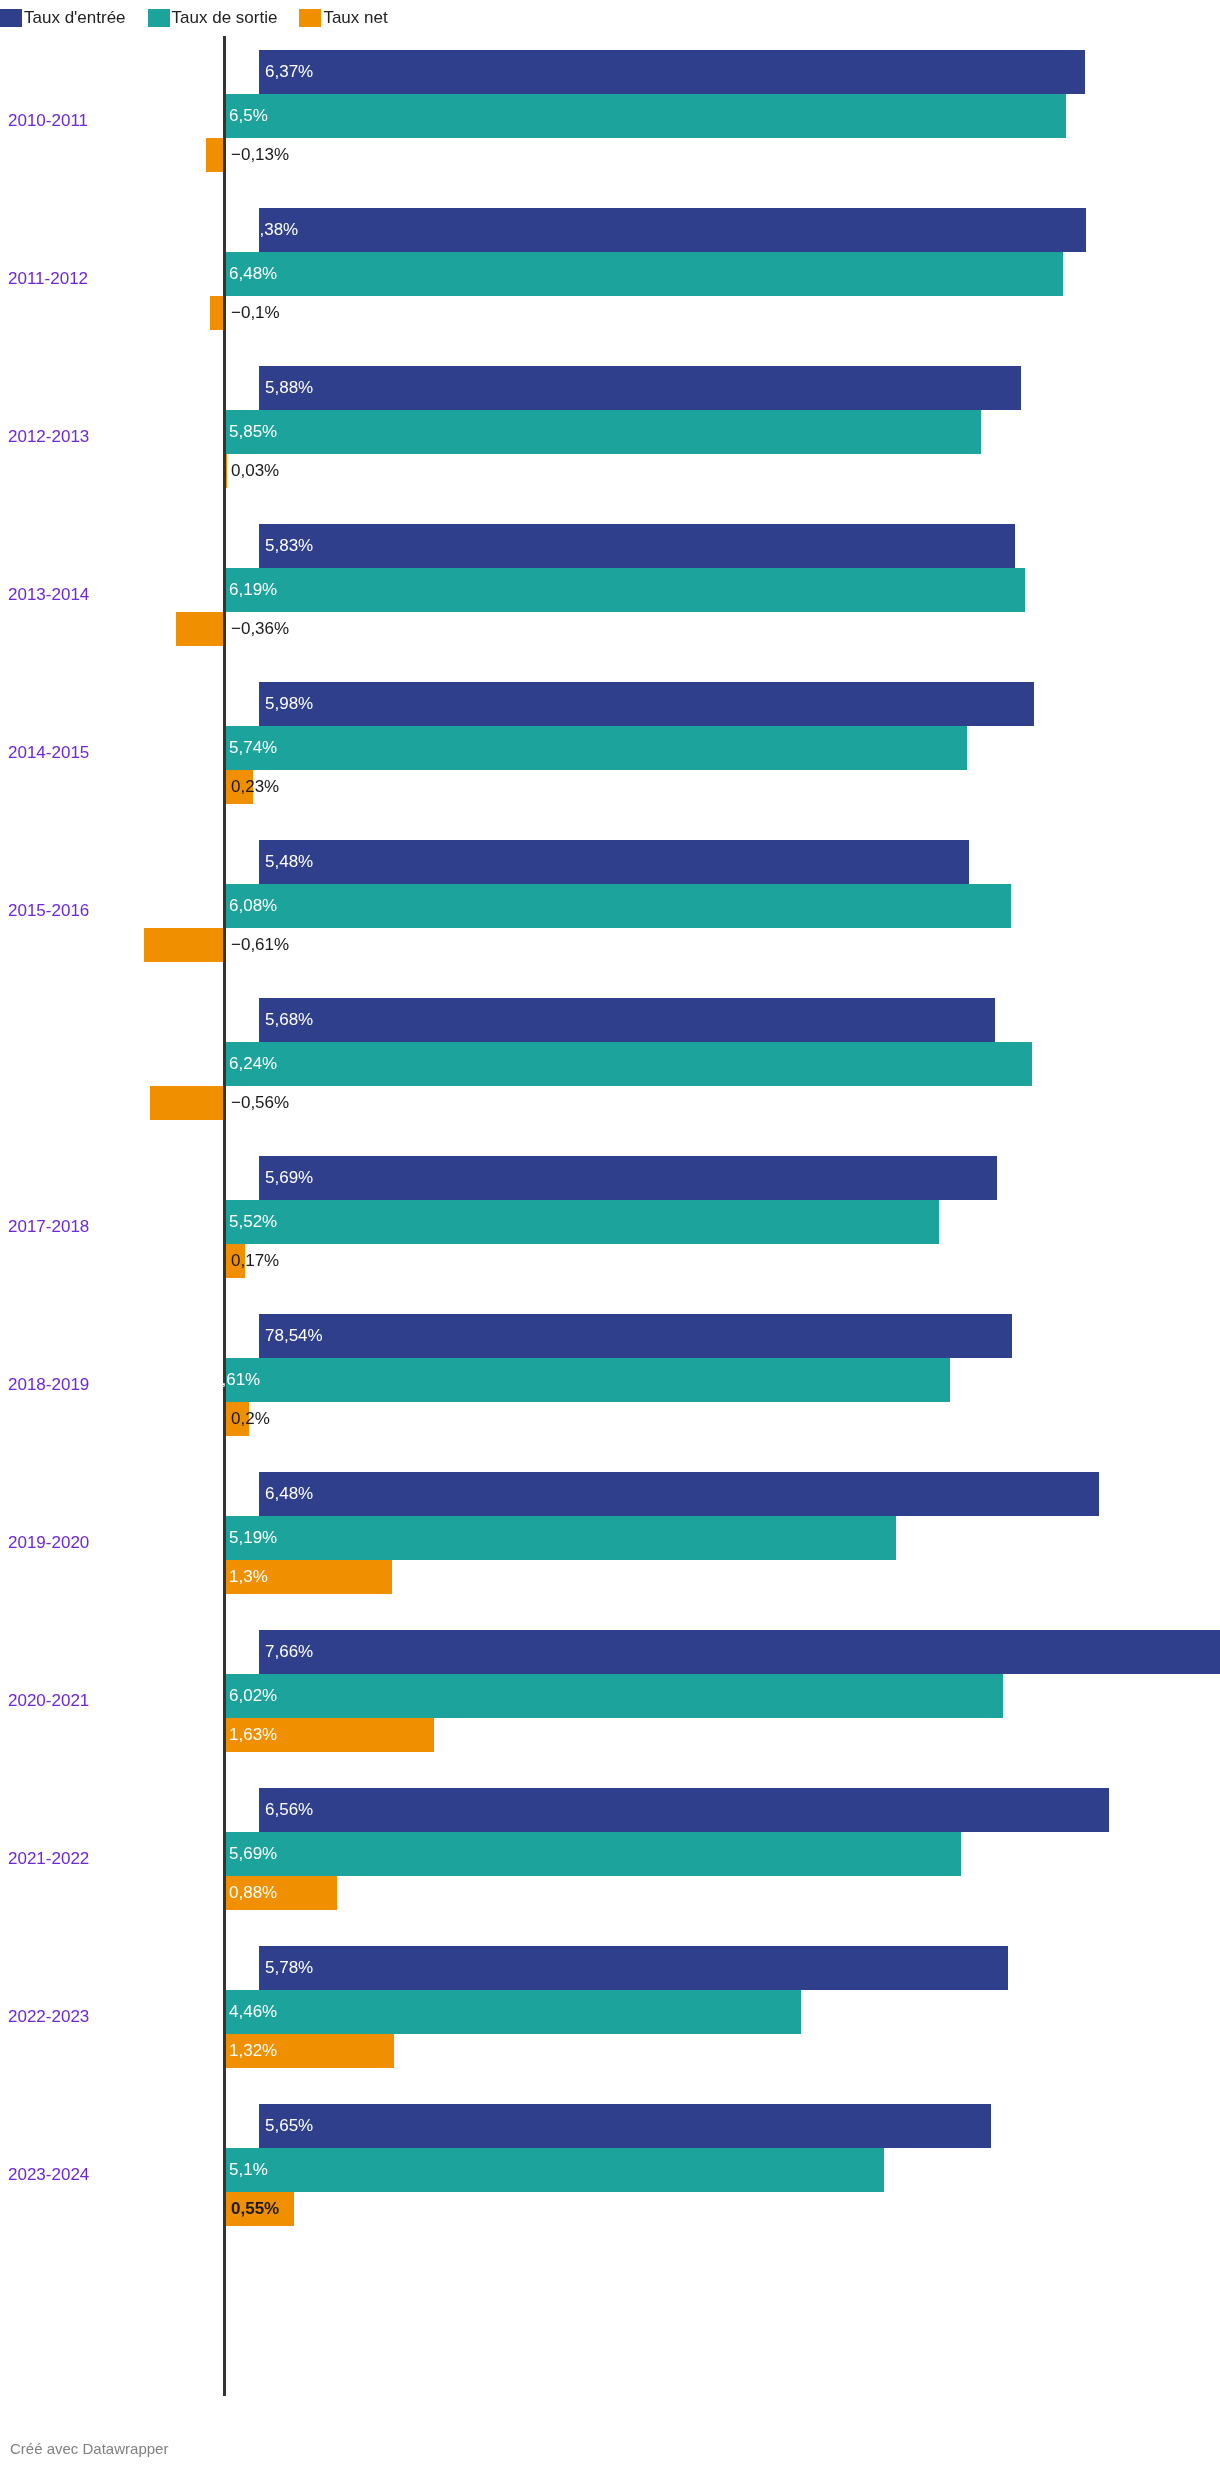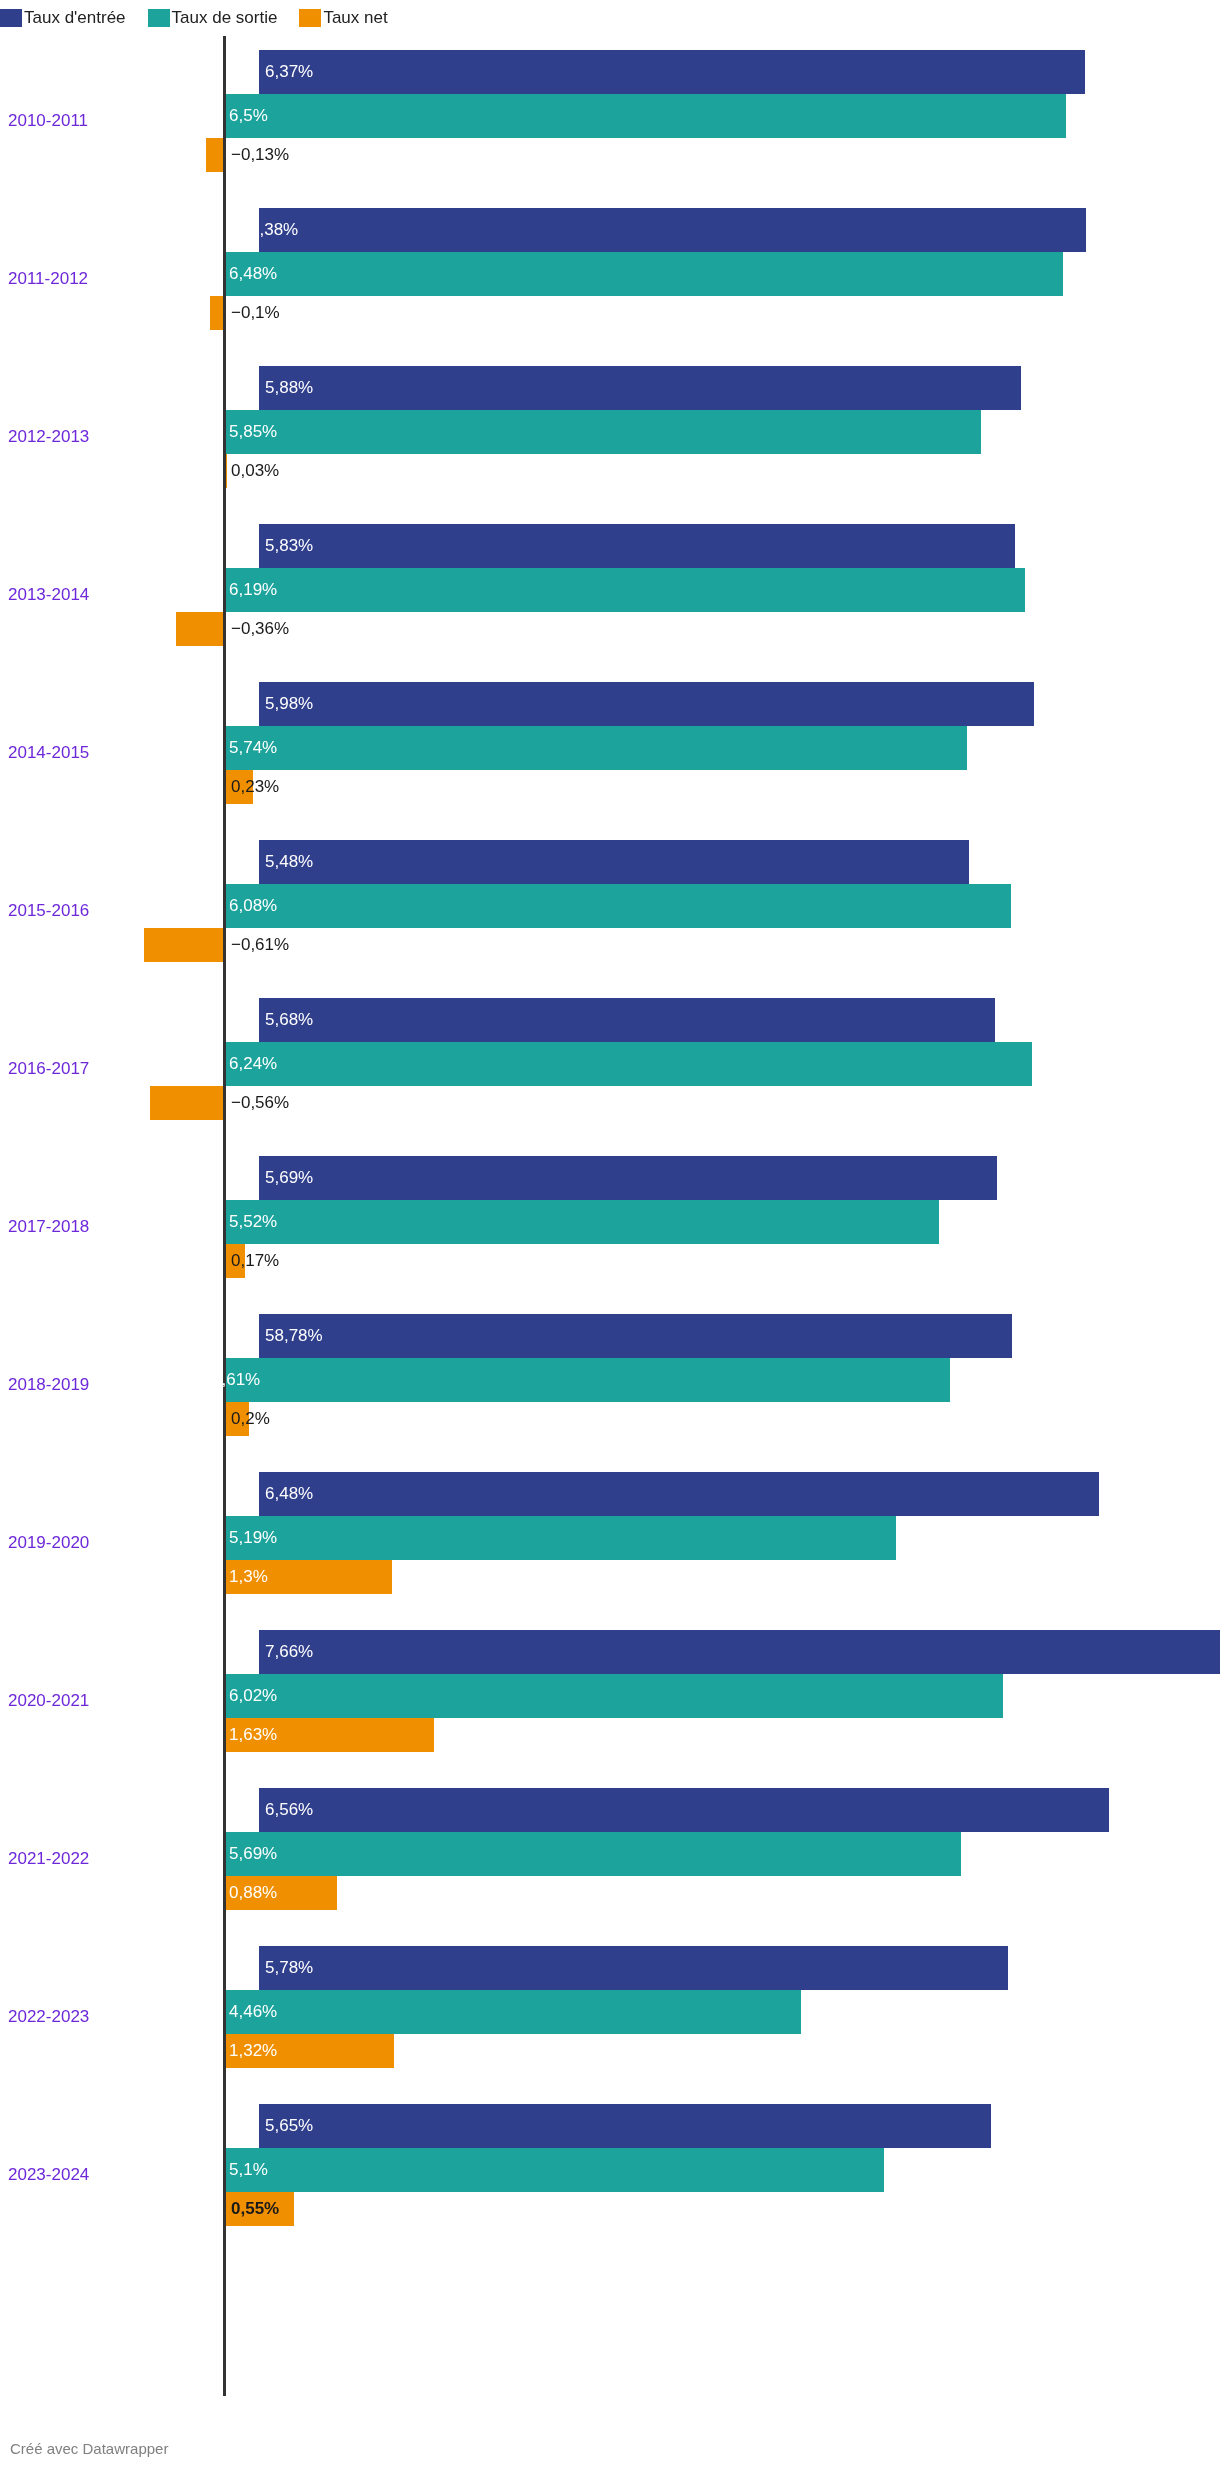--- a/index.html
+++ b/index.html
@@ -230,21 +230,20 @@
         <div class="bar-row row-sortie">
           <div class="bar" style="background: rgb(27, 163, 156); left: 223px; width: 788.178px;"></div>
           <div class="bar-value inside" style="left: 229px;">6,08%</div>
         </div>
         <div class="bar-row row-net">
           <div class="bar" style="background: rgb(240, 144, 0); left: 143.923px; width: 79.077px;"></div>
           <div class="bar-value outside" style="left: 231px;">−0,61%</div>
         </div>
       </div>
       <div class="group" style="top: 954px;">
-        <div class="group-label">2016-2017</div>
         <div class="bar-row row-entree">
           <div class="bar" style="background: rgb(48, 63, 140); left: 223px; width: 736.324px;"></div>
           <div class="bar-value inside" style="left: 229px;">5,68%</div>
         </div>
         <div class="bar-row row-sortie">
           <div class="bar" style="background: rgb(27, 163, 156); left: 223px; width: 808.919px;"></div>
           <div class="bar-value inside" style="left: 229px;">6,24%</div>
         </div>
         <div class="bar-row row-net">
           <div class="bar" style="background: rgb(240, 144, 0); left: 150.405px; width: 72.5953px;"></div>
@@ -263,21 +262,21 @@
         </div>
         <div class="bar-row row-net">
           <div class="bar" style="background: rgb(240, 144, 0); left: 223px; width: 22.0379px;"></div>
           <div class="bar-value outside" style="left: 231px;">0,17%</div>
         </div>
       </div>
       <div class="group" style="top: 1270px;">
         <div class="group-label">2018-2019</div>
         <div class="bar-row row-entree">
           <div class="bar" style="background: rgb(48, 63, 140); left: 223px; width: 753.176px;"></div>
-          <div class="bar-value inside" style="left: 229px;">58,78%</div>
+          <div class="bar-value inside" style="left: 229px;">78,54%</div>
         </div>
         <div class="bar-row row-sortie">
           <div class="bar" style="background: rgb(27, 163, 156); left: 223px; width: 727.249px;"></div>
           <div class="bar-value inside" style="left: 212px;">5,61%</div>
         </div>
         <div class="bar-row row-net">
           <div class="bar" style="background: rgb(240, 144, 0); left: 223px; width: 25.9269px;"></div>
           <div class="bar-value outside" style="left: 231px;">0,2%</div>
         </div>
       </div>

